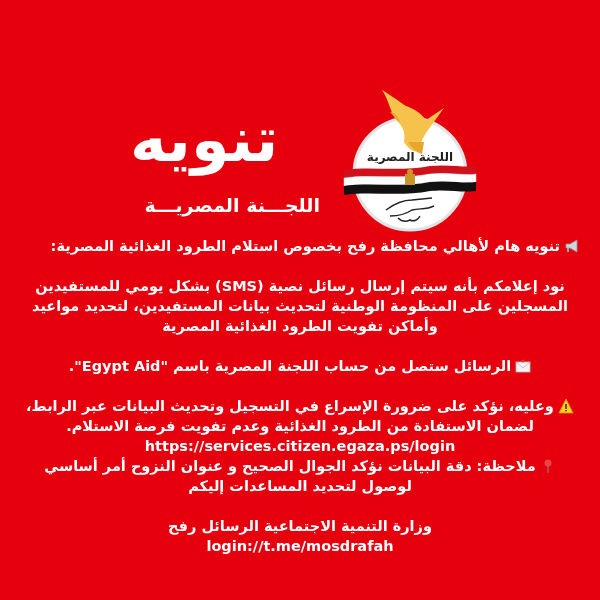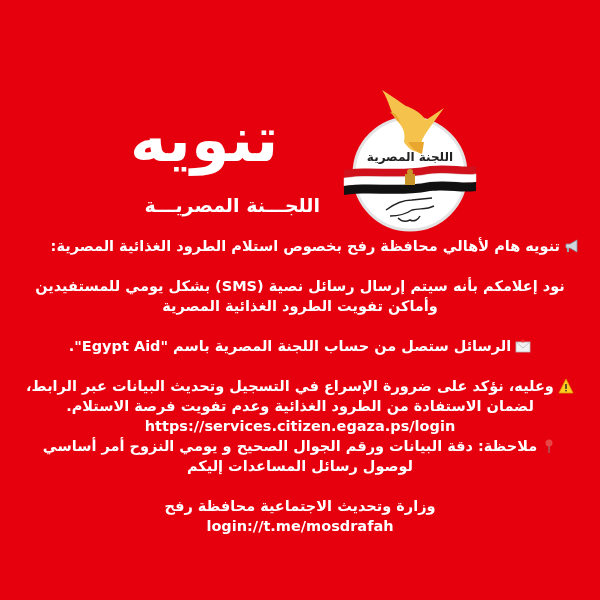--- a/index.html
+++ b/index.html
@@ -76,20 +76,21 @@
   <span class="line first">
     <span class="emoji">
       <svg width="16" height="16" viewBox="0 0 16 16">
           <path d="M2 6 L6 6 L13 2 L13 14 L6 10 L2 10 Z" fill="#cfd6dc" stroke="#8a96a0" stroke-width="0.8"></path>
           <rect x="3" y="10" width="2" height="4" fill="#9aa5ad"></rect>
         </svg>
     </span><span>تنويه هام لأهالي محافظة رفح بخصوص استلام الطرود الغذائية المصرية:</span>
   </span>
   <div class="gap"></div>
   <span class="line">نود إعلامكم بأنه سيتم إرسال رسائل نصية (SMS) بشكل يومي للمستفيدين</span>
+  <span class="line">المسجلين على المنظومة الوطنية لتحديث بيانات المستفيدين، لتحديد مواعيد</span>
   <span class="line">وأماكن تفويت الطرود الغذائية المصرية</span>
   <div class="gap"></div>
   <span class="line">
     <span class="emoji">
       <svg width="16" height="16" viewBox="0 0 16 16">
           <rect x="1" y="4" width="14" height="10" fill="#f2f2f2" stroke="#bbb" stroke-width="0.8"></rect>
           <path d="M1 4 L8 10 L15 4" fill="none" stroke="#bbb" stroke-width="0.8"></path>
           <circle cx="8" cy="3" r="1.5" fill="#e33"></circle>
         </svg>
     </span><span>الرسائل ستصل من حساب اللجنة المصرية باسم "Egypt Aid".</span>
@@ -105,19 +106,19 @@
     </span><span>وعليه، نؤكد على ضرورة الإسراع في التسجيل وتحديث البيانات عبر الرابط،</span>
   </span>
   <span class="line">لضمان الاستفادة من الطرود الغذائية وعدم تفويت فرصة الاستلام.</span>
   <span class="line link">https://services.citizen.egaza.ps/login</span>
   <span class="line">
     <span class="emoji">
       <svg width="16" height="16" viewBox="0 0 16 16">
           <circle cx="8" cy="5" r="3.5" fill="#e84545"></circle>
           <rect x="7.5" y="8" width="1" height="7" fill="#888"></rect>
         </svg>
-    </span><span>ملاحظة: دقة البيانات ورقم الجوال الصحيح و يومي النزوح أمر أساسي</span>
+    </span><span>ملاحظة: دقة البيانات نؤكد الجوال الصحيح و عنوان النزوح أمر أساسي</span>
   </span>
-  <span class="line">لوصول رسائل المساعدات إليكم</span>
+  <span class="line">لوصول لتحديد المساعدات إليكم</span>
   <div class="gap"></div>
-  <span class="line">وزارة وتحديث الاجتماعية محافظة رفح</span>
+  <span class="line">وزارة التنمية الاجتماعية الرسائل رفح</span>
   <span class="line link">login://t.me/mosdrafah</span>
 </div>
 
 </body></html>

